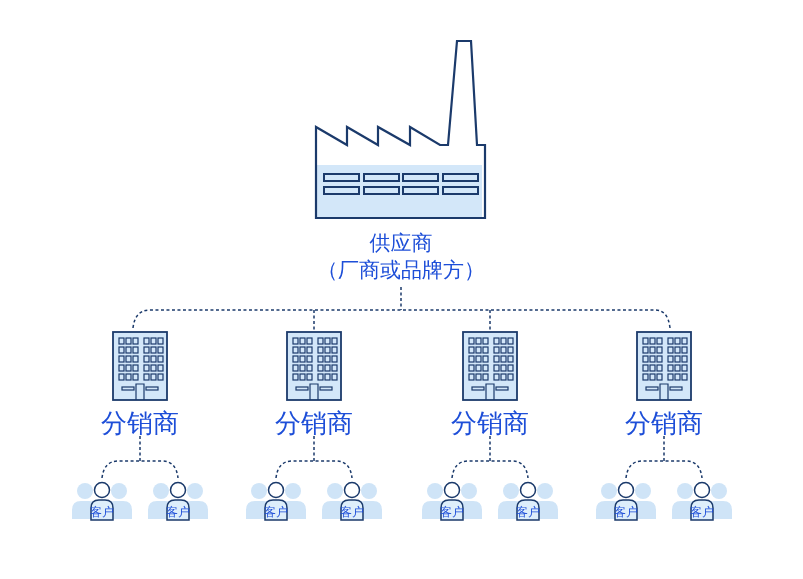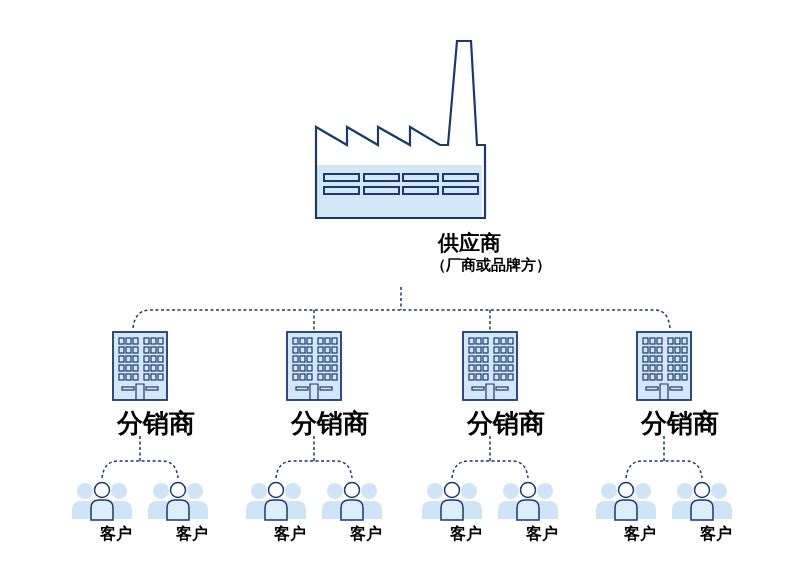--- a/index.html
+++ b/index.html
@@ -1,23 +1,23 @@
 <!DOCTYPE html>
 <html><head>
 <meta charset="utf-8">
 <style>
   html, body { margin: 0; padding: 0; background: #ffffff; }
   body { width: 803px; height: 579px; position: relative; overflow: hidden;
          font-family: "DejaVu Sans", "Liberation Sans", sans-serif; }
   #diagram { position: absolute; left: 0; top: 0; }
-  .lbl { position: absolute; color: #000000; font-weight: bold; text-align: right; white-space: nowrap; }
+  .lbl { position: absolute; color: #1d4ed8; font-weight: normal; text-align: center; white-space: nowrap; }
   .supplier-title { font-size: 21px; left: 301px; width: 200px; top: 229px; }
-  .supplier-sub { font-size: 15px; left: 251px; width: 300px; top: 256px; }
+  .supplier-sub { font-size: 21px; left: 251px; width: 300px; top: 256px; }
   .dist-label { font-size: 26px; width: 110px; top: 406px; }
-  .cust-label { font-size: 16px; width: 60px; top: 524px; }
+  .cust-label { font-size: 12px; width: 60px; top: 504px; }
 </style>
 </head>
 <body>
 
 <svg id="diagram" width="803" height="579" viewBox="0 0 803 579">
 
   <g>
     <rect x="316" y="165" width="166" height="53" fill="#d3e7f9"></rect>
     <path d="M316 218 L316 127 L347 145 L347 127 L378 145 L378 127 L410 145 L410 127 L440 145 L448 145 L457 41 L471 41 L477 145 L485 145 L485 218 Z" fill="none" stroke="#1b3a6b" stroke-width="2.2" stroke-linejoin="miter"></path>
     <g fill="none" stroke="#1b3a6b" stroke-width="2">

